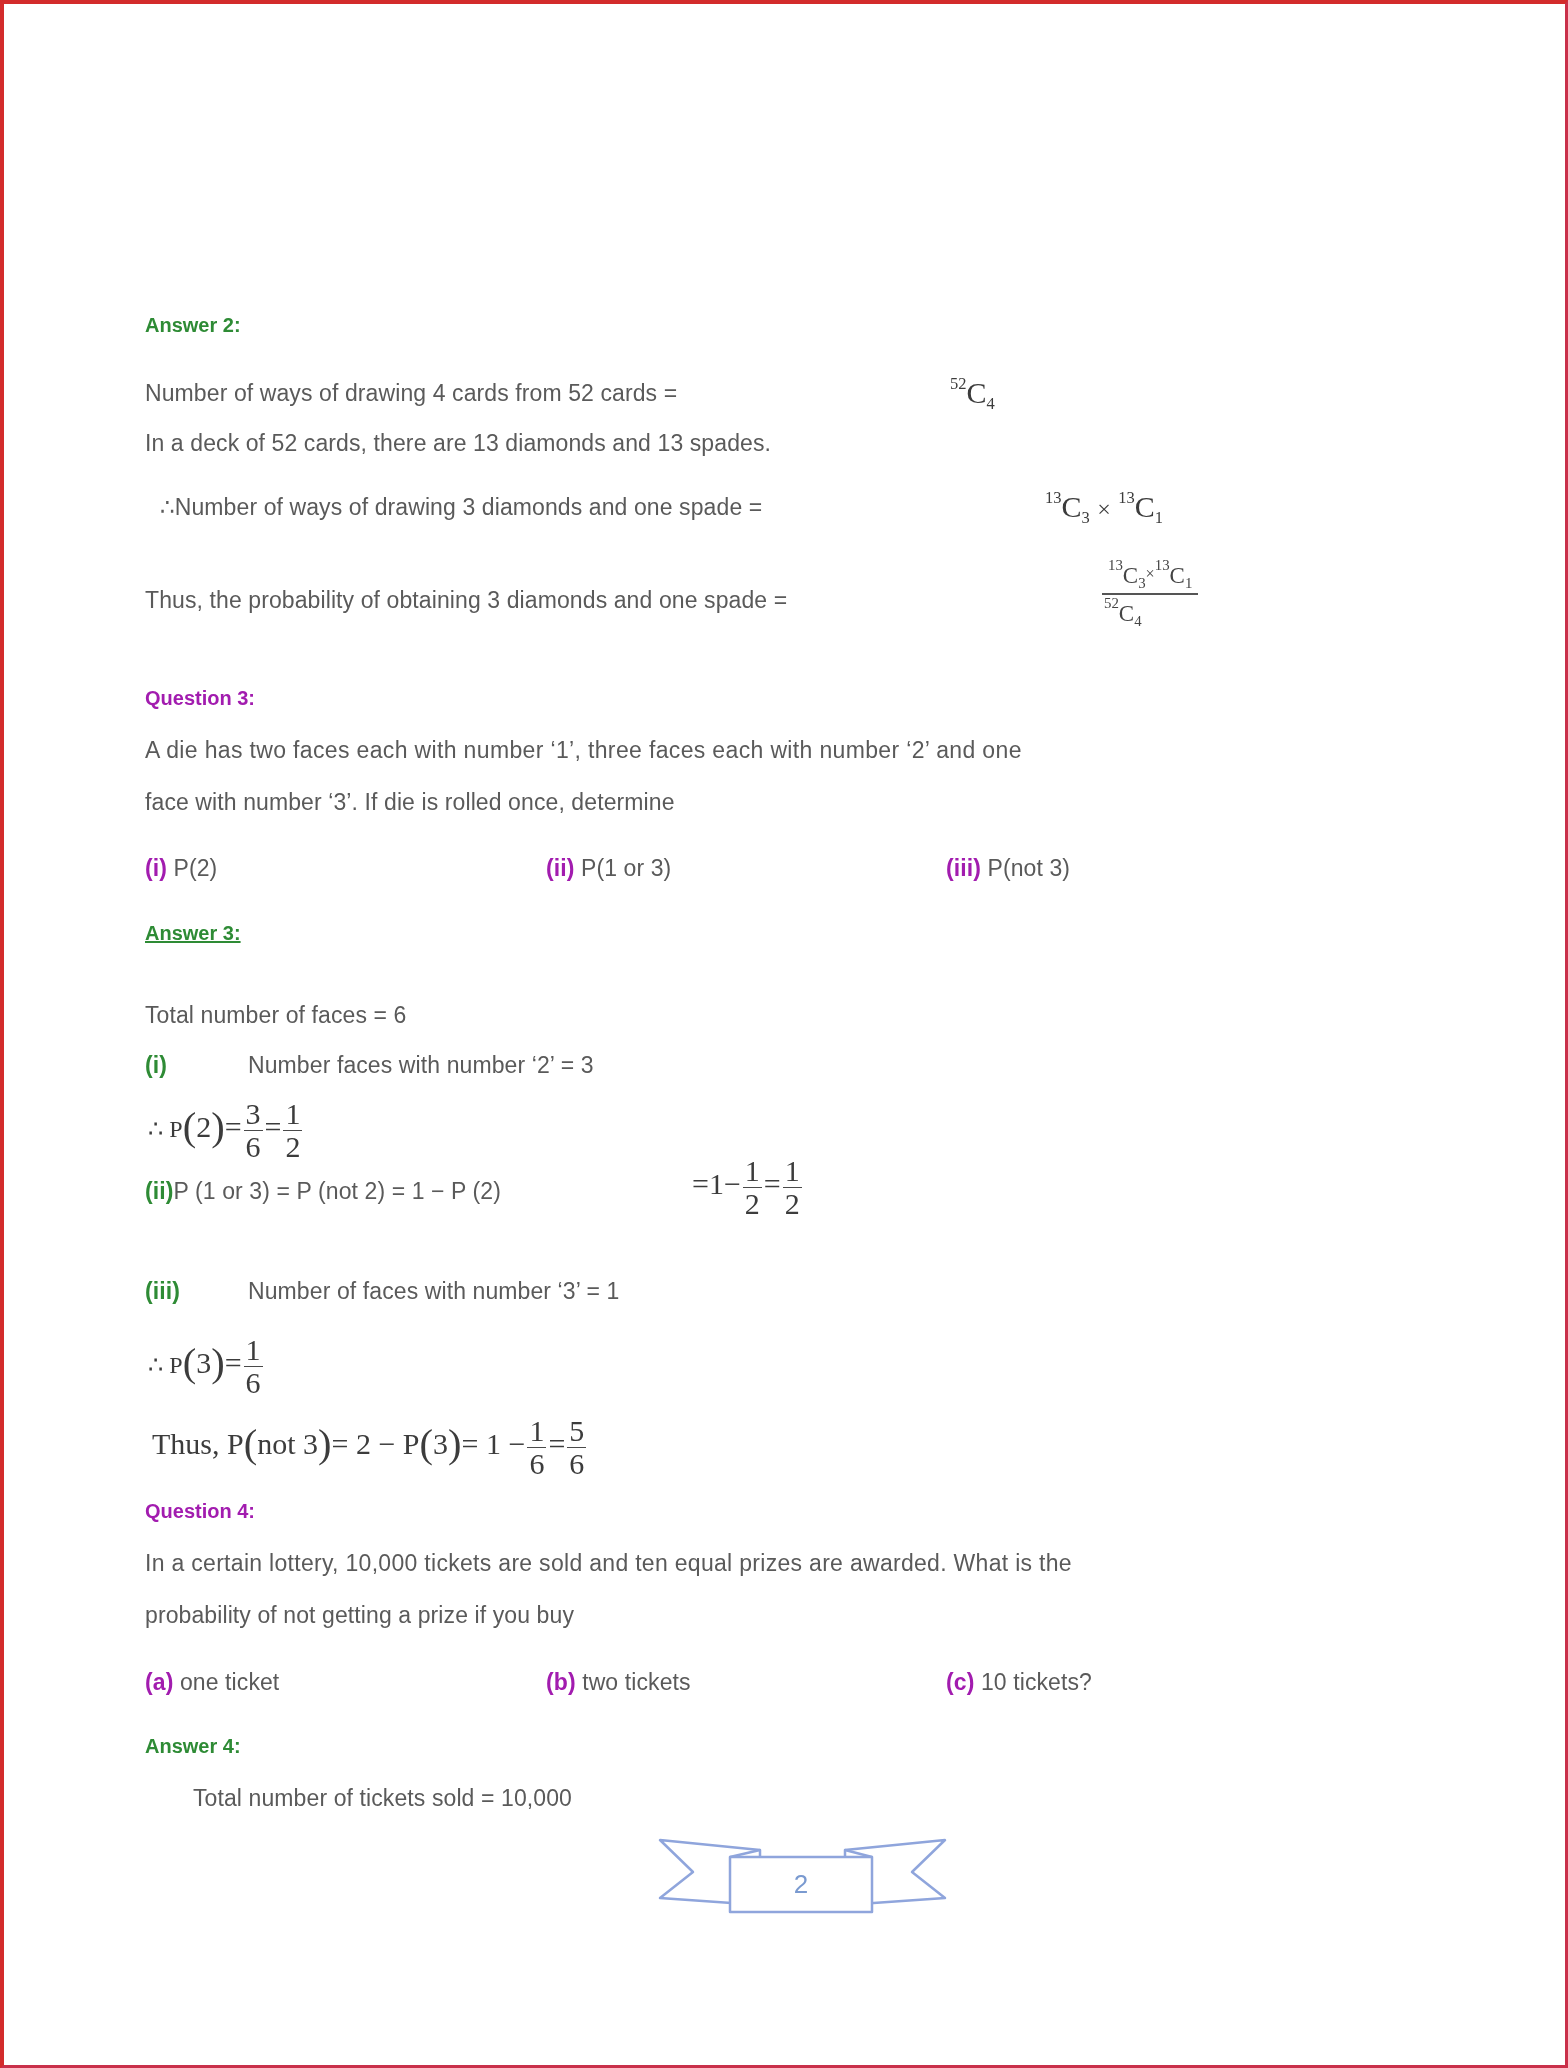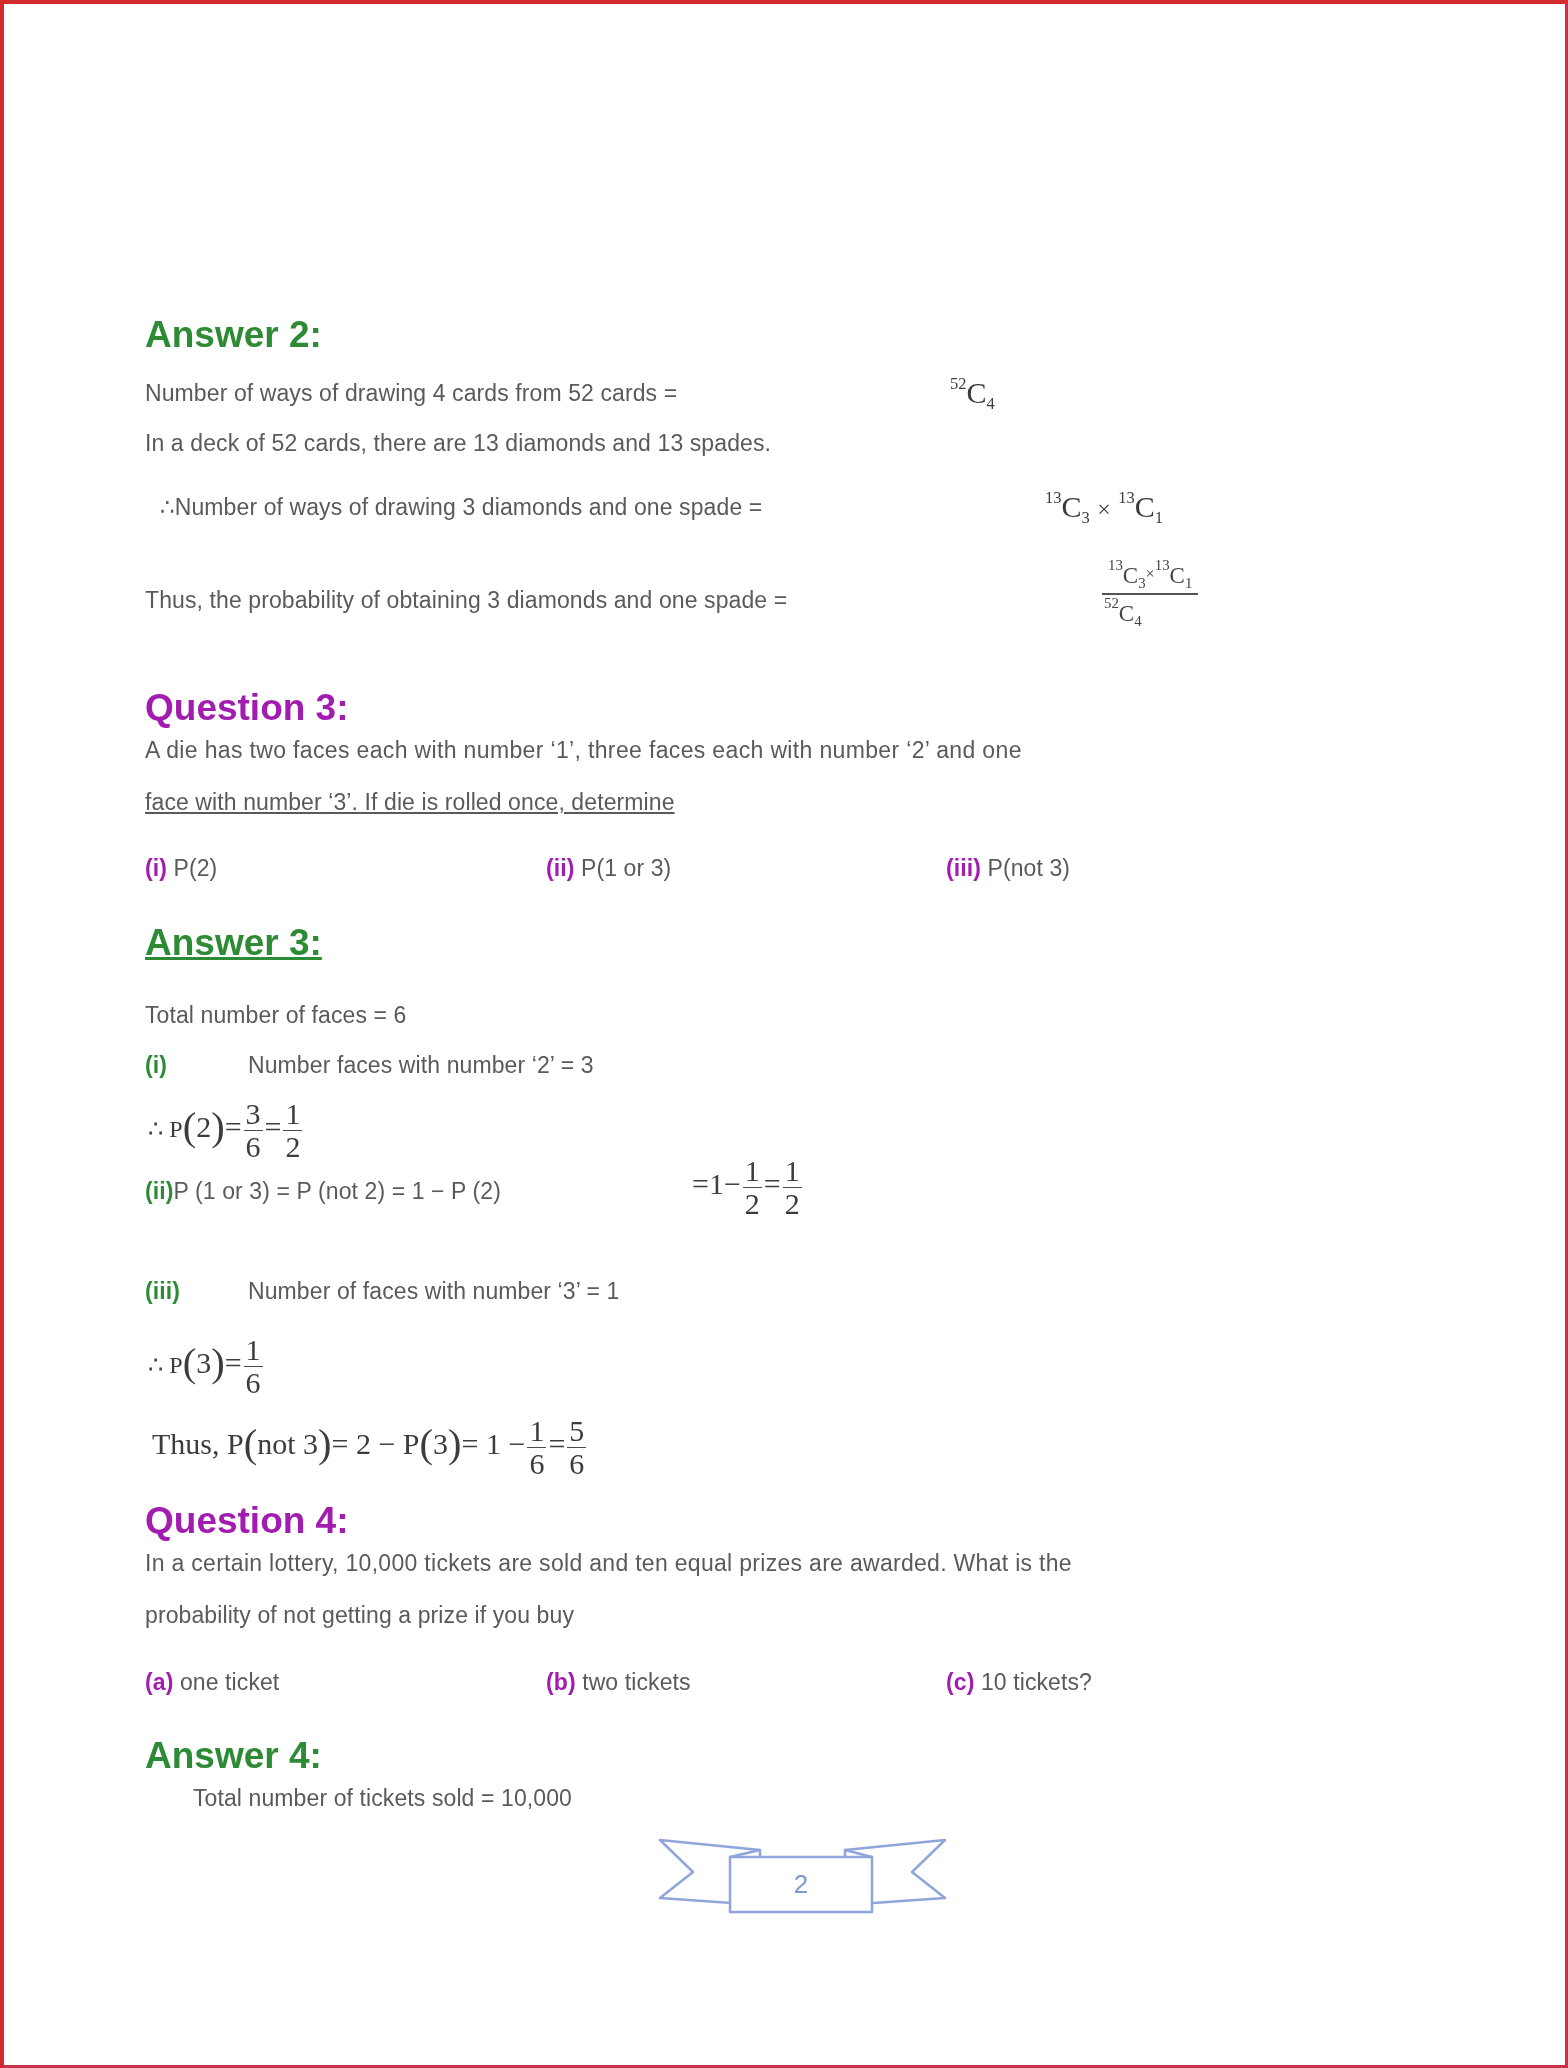--- a/index.html
+++ b/index.html
@@ -3,21 +3,21 @@
 <meta charset="utf-8">
 <style>
   html, body { margin:0; padding:0; background:#ffffff; }
   body { width:1568px; height:2068px; position:relative; overflow:hidden;
          font-family:"Liberation Sans", sans-serif; color:#555555; }
   .page-border { position:absolute; left:0; top:0; width:1568px; height:2068px;
                  box-sizing:border-box; border-top:4px solid #d32b2b; border-left:4px solid #d32b2b;
                  border-right:3px solid #c9304a; border-bottom:3px solid #c9304a; pointer-events:none; }
   .abs { position:absolute; white-space:nowrap; }
   .txt { font-size:23px; color:#5a5a5a; letter-spacing:0.1px; }
-  .head { font-size:37px; font-weight:bold; }
+  .head { font-size:20px; font-weight:bold; }
   .green { color:#2e8b35; }
   .red { color:#a21caf; }
   .math { font-family:"Liberation Serif", serif; color:#3c3c3c; font-size:30px; }
   .sup { font-size:0.55em; vertical-align:0.85em; }
   .sub { font-size:0.55em; vertical-align:-0.35em; }
   .frac { display:inline-block; vertical-align:middle; text-align:left; margin:0 2px; }
   .frac .num { display:block; padding:0 2px; line-height:1.05; }
   .frac .den { display:block; border-top:1.5px solid #4a4a4a; padding:0 2px; line-height:1.05; }
   .bigfrac { font-family:"Liberation Serif", serif; color:#444; font-size:27px; }
   .bigfrac .num { padding:0 6px 2px 6px; }
@@ -57,21 +57,21 @@
       <span class="sup">13</span><span style="font-size:0.85em">C</span><span class="sub">3</span><span style="font-size:0.6em; vertical-align:0.2em">×</span><span class="sup">13</span><span style="font-size:0.85em">C</span><span class="sub">1</span>
     </span>
     <span class="den">
       <span class="sup">52</span><span style="font-size:0.85em">C</span><span class="sub">4</span>
     </span>
   </span>
 </div>
 
 <div class="abs head red" style="left:145px; top:687px;">Question 3:</div>
 <div class="abs txt" style="left:145px; top:737px; letter-spacing:0.35px;">A die has two faces each with number ‘1’, three faces each with number ‘2’ and one</div>
-<div class="abs txt" style="left:145px; top:789px;text-decoration:underline;">face with number ‘3’. If die is rolled once, determine</div>
+<div class="abs txt" style="left:145px; top:789px;">face with number ‘3’. If die is rolled once, determine</div>
 
 <div class="abs txt" style="left:145px; top:855px;">
   <span class="red" style="font-weight:bold;">(i)</span><span> P(2)</span>
 </div>
 <div class="abs txt" style="left:546px; top:855px;">
   <span class="red" style="font-weight:bold;">(ii)</span><span> P(1 or 3)</span>
 </div>
 <div class="abs txt" style="left:946px; top:855px;">
   <span class="red" style="font-weight:bold;">(iii)</span><span> P(not 3)</span>
 </div>

